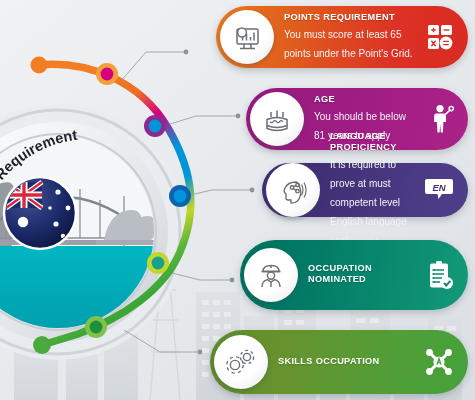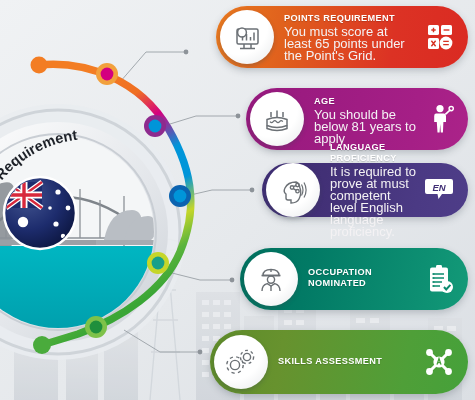--- a/index.html
+++ b/index.html
@@ -46,22 +46,22 @@
   .card-title {
     font-size: 9.2px;
     font-weight: bold;
     letter-spacing: 0.35px;
     line-height: 11px;
     margin-bottom: 2px;
     color: #ffffff;
     text-shadow: 0 1px 1px rgba(0,0,0,0.18);
   }
   .card-desc {
-    font-size: 13px;
-    line-height: 12px;
+    font-size: 10px;
+    line-height: 19px;
     color: #f4f2f4;
   }
   .card-right-icon {
     position: absolute;
     right: 14px; top: 50%;
     transform: translateY(-50%);
     display: flex; align-items: center; justify-content: center; font-style: italic;
   }
   .card-right-icon svg { display: block; }
 
@@ -73,21 +73,21 @@
   #card-age {
     left: 246px; top: 88px; width: 222px; height: 62px;
     background: linear-gradient(100deg, #96197e 0%, #9b1b80 25%, #a51f86 75%, #ab2389 100%);
     align-items: flex-end;
   }
   #card-language {
     left: 262px; top: 163px; width: 206px; height: 54px;
     background: linear-gradient(100deg, #3e2d73 0%, #423076 30%, #4b3a84 75%, #4e3d88 100%);
   }
   #card-occupation {
-    left: 240px; top: 248px; width: 228px; height: 62px;
+    left: 240px; top: 240px; width: 228px; height: 70px;
     background: linear-gradient(100deg, #00705e 0%, #027a65 30%, #0d8f72 78%, #139a78 100%);
   }
   #card-skills {
     left: 210px; top: 330px; width: 258px; height: 64px;
     background: linear-gradient(100deg, #5e8b2a 0%, #67922e 28%, #4f9f38 75%, #45a13a 100%);
   }
 </style>
 </head>
 <body>
 
@@ -464,21 +464,21 @@
           <circle r="4.6"></circle>
           <circle r="8.2" stroke-dasharray="3.2 3.4"></circle>
         </g>
         <g transform="translate(24,12)">
           <circle r="3.6"></circle>
           <circle r="6.6" stroke-dasharray="2.8 3"></circle>
         </g>
       </svg>
     </div>
     <div class="card-text">
-      <div class="card-title">SKILLS ASSESSMENT</div>
+      <div class="card-title">SKILLS OCCUPATION</div>
     </div>
     <div class="card-right-icon">
       <svg width="30" height="30" viewBox="0 0 30 30">
         <g stroke="#ffffff" stroke-width="3" fill="none">
           <path d="M15 15 L6 6 M15 15 L24 6 M15 15 L6 24 M15 15 L24 24"></path>
         </g>
         <g fill="#ffffff">
           <circle cx="5.5" cy="5.5" r="3.4"></circle>
           <circle cx="24.5" cy="5.5" r="3.4"></circle>
           <circle cx="5.5" cy="24.5" r="3.4"></circle>

